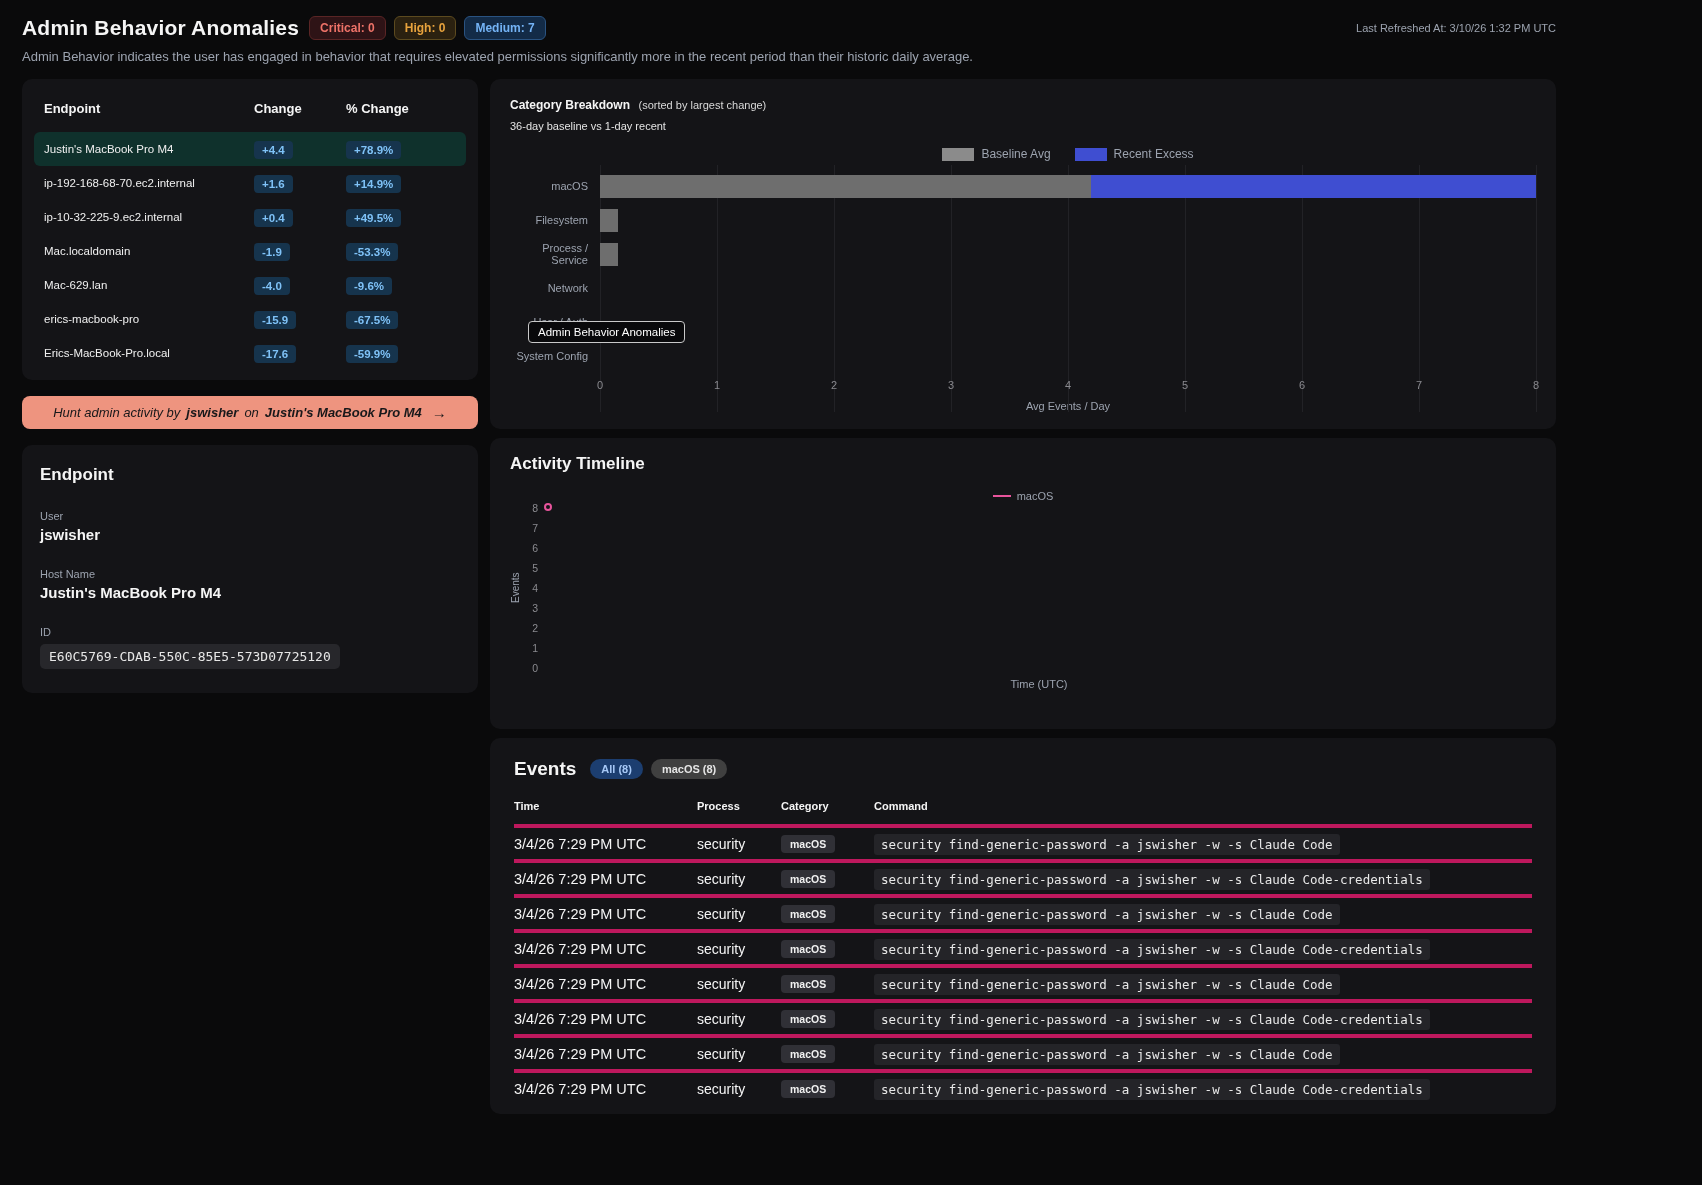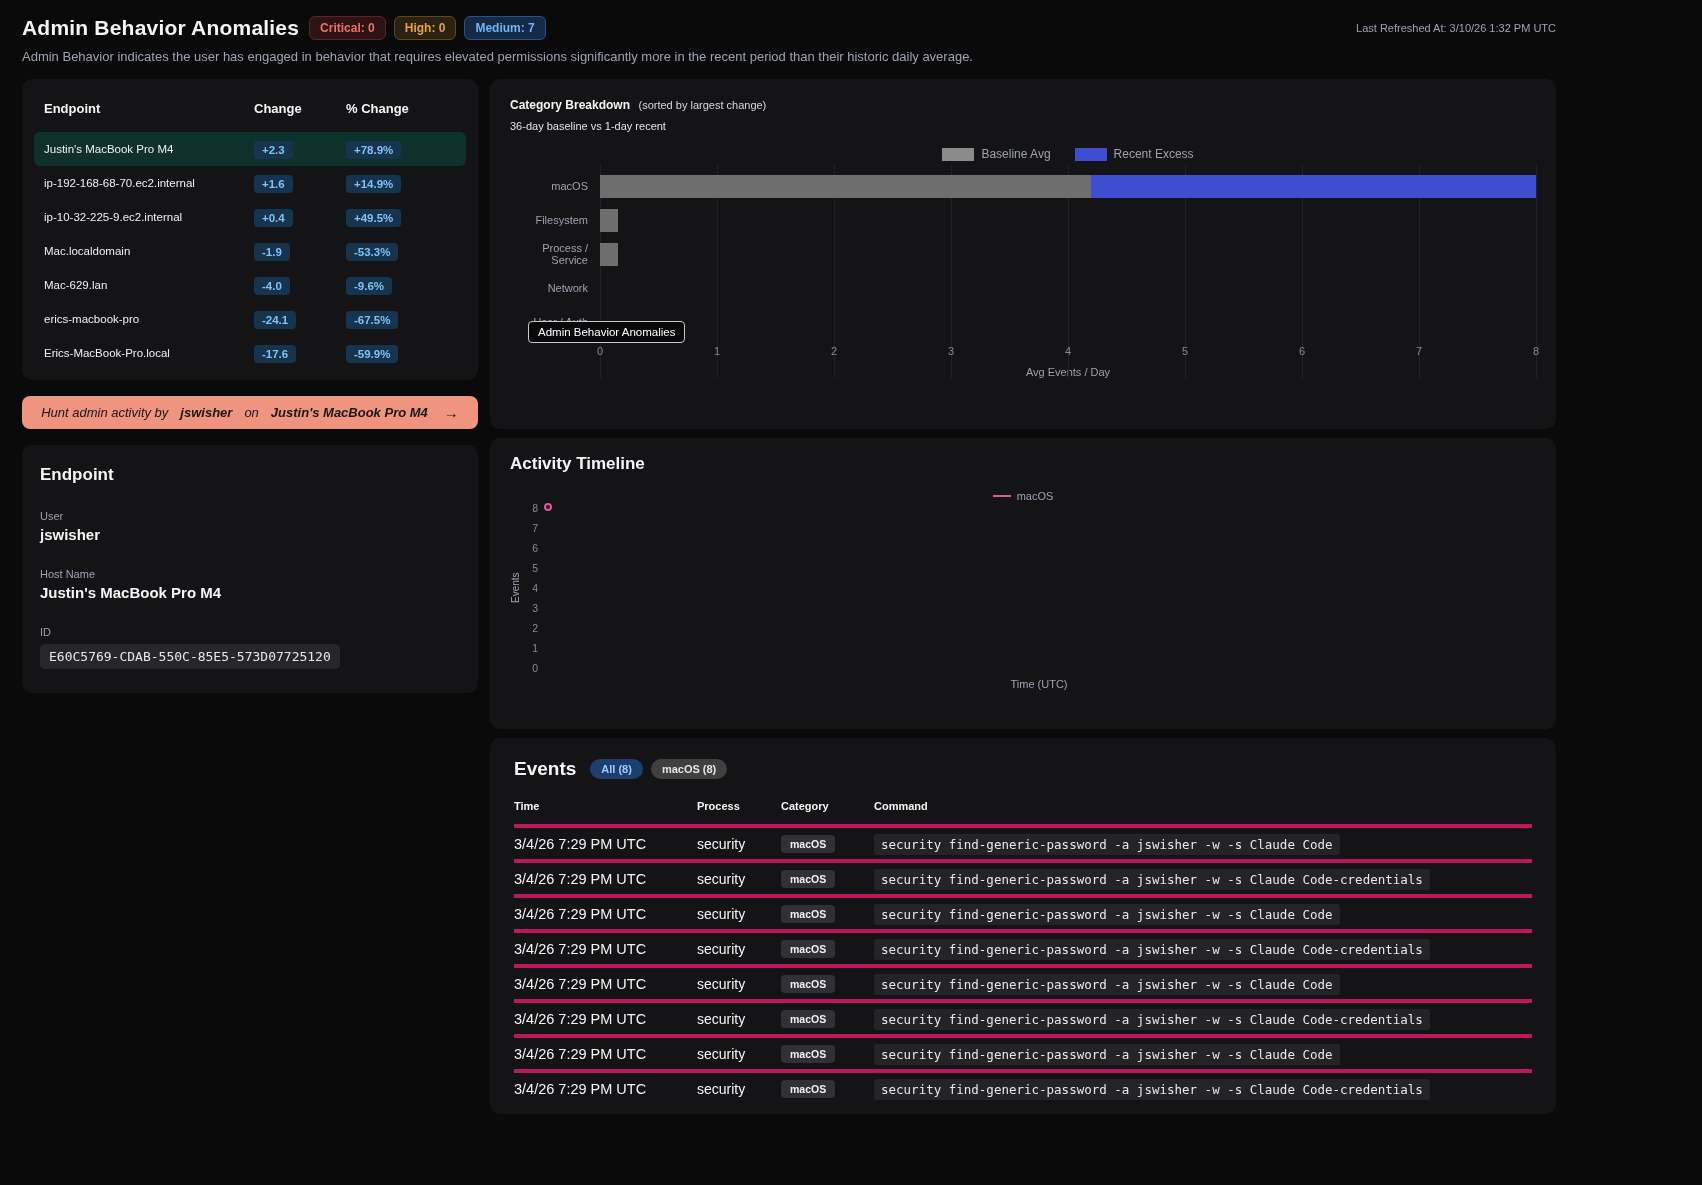--- a/index.html
+++ b/index.html
@@ -29,21 +29,21 @@
   .ep-head { padding:10px 10px 16px; font-size:13px; font-weight:bold; }
   .ep-row { padding:6px 10px; min-height:34px; border-radius:6px; cursor:pointer; }
   .ep-row.selected { background:#0f312c; }
   .ep-name { font-size:11.5px; color:#f0f0f0; }
   .pill { background:#16344d; color:#7fc2f7; font-size:11.5px; font-weight:bold;
           padding:3px 8px; border-radius:4px; display:inline-block; }
 
   
   .hunt-btn { width:100%; background:#ee947f; color:#18181a; border:none; border-radius:8px;
     padding:8px 14px; font-family:"Liberation Sans",sans-serif; font-size:13px; font-style:italic;
-    display:flex; align-items:center; justify-content:center; gap:12px; cursor:pointer; }
+    display:flex; align-items:center; justify-content:center; gap:6px; cursor:pointer; }
   .hunt-btn b { font-weight:bold; }
   .hunt-arrow { font-style:normal; font-size:15px; margin-left:4px; }
 
   
   .detail-panel { padding:20px 18px 24px; }
   .detail-title { font-size:17px; font-weight:bold; margin-bottom:6px; }
   .field-label { font-size:11px; color:#9ca3af; margin-top:25px; margin-bottom:4px; }
   .field-value { font-size:15px; font-weight:bold; }
   .id-box { font-family:"DejaVu Sans Mono", monospace; font-size:13px; background:#27272b;
     color:#e7e7e7; padding:5px 9px; border-radius:5px; display:inline-block; margin-top:2px; }
@@ -127,21 +127,21 @@
 
       <div class="panel ep-panel">
         <div class="ep-head">
           <div>Endpoint</div>
           <div>Change</div>
           <div>% Change</div>
         </div>
         <div>
             <div class="ep-row selected">
               <div class="ep-name">Justin's MacBook Pro M4</div>
-              <div><span class="pill">+2.3</span></div>
+              <div><span class="pill">+4.4</span></div>
               <div><span class="pill">+78.9%</span></div>
             </div>
             <div class="ep-row">
               <div class="ep-name">ip-192-168-68-70.ec2.internal</div>
               <div><span class="pill">+1.6</span></div>
               <div><span class="pill">+14.9%</span></div>
             </div>
             <div class="ep-row">
               <div class="ep-name">ip-10-32-225-9.ec2.internal</div>
               <div><span class="pill">+0.4</span></div>
@@ -152,21 +152,21 @@
               <div><span class="pill">-1.9</span></div>
               <div><span class="pill">-53.3%</span></div>
             </div>
             <div class="ep-row">
               <div class="ep-name">Mac-629.lan</div>
               <div><span class="pill">-4.0</span></div>
               <div><span class="pill">-9.6%</span></div>
             </div>
             <div class="ep-row">
               <div class="ep-name">erics-macbook-pro</div>
-              <div><span class="pill">-24.1</span></div>
+              <div><span class="pill">-15.9</span></div>
               <div><span class="pill">-67.5%</span></div>
             </div>
             <div class="ep-row">
               <div class="ep-name">Erics-MacBook-Pro.local</div>
               <div><span class="pill">-17.6</span></div>
               <div><span class="pill">-59.9%</span></div>
             </div>
           </div>
       </div>
 
@@ -241,20 +241,24 @@
                 <div class="cb-track">
                   <div class="seg" style="width: 1.875%; background: rgb(110, 110, 110);"></div>
                 </div>
               </div>
               <div class="cb-row">
                 <div class="cb-label">Network</div>
                 <div class="cb-track"></div>
               </div>
               <div class="cb-row">
                 <div class="cb-label">User / Auth</div>
+                <div class="cb-track"></div>
+              </div>
+              <div class="cb-row">
+                <div class="cb-label">System Config</div>
                 <div class="cb-track"></div>
               </div>
             </div>
           <div class="cb-xticks">
               <div class="xtick" style="left: 0%;">0</div>
               <div class="xtick" style="left: 12.5%;">1</div>
               <div class="xtick" style="left: 25%;">2</div>
               <div class="xtick" style="left: 37.5%;">3</div>
               <div class="xtick" style="left: 50%;">4</div>
               <div class="xtick" style="left: 62.5%;">5</div>

